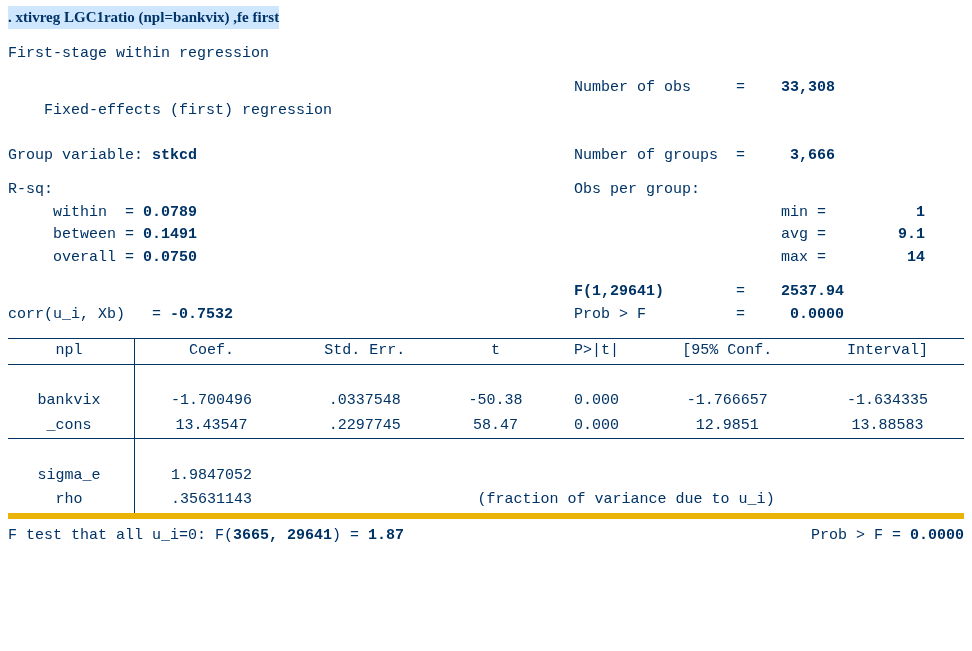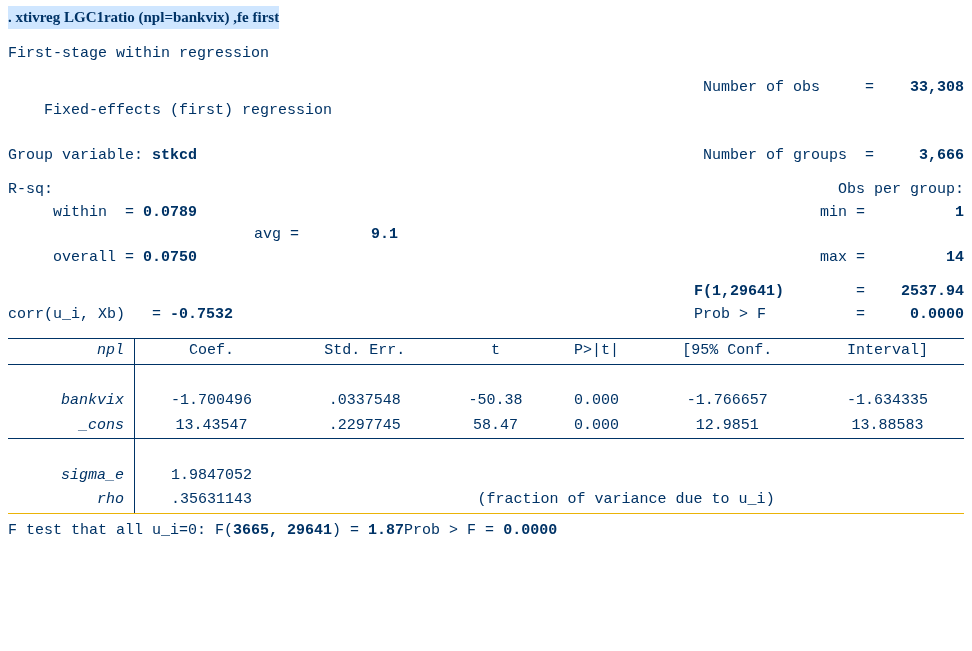--- a/index.html
+++ b/index.html
@@ -10,51 +10,49 @@
     background: #fff;
     padding: 6px 8px;
     margin: 0;
     width: 972px;
     box-sizing: border-box;
   }
   .cmd-line { background: #cfe6ff; display: inline-block; font-family: Liberation Serif, serif; }
   .b { font-weight: bold; }
   .row { display: flex; justify-content: space-between; }
   .left-col { white-space: pre; }
-  .right-block { white-space: pre; min-width: 390px; text-align: right; }
+  .right-block { white-space: pre; min-width: 390px; }
   .spacer { height: 12px; }
 
   .coef-table {
     border-collapse: collapse;
     margin-top: 12px;
     width: 100%;
   }
   .coef-table td, .coef-table th {
     padding: 1px 6px;
     font-family: "Courier New", monospace;
     font-size: 15px;
     font-weight: normal;
     text-align: center;
     white-space: pre;
   }
   .coef-table .lbl {
-    text-align: right;
     border-right: 1px solid #003366;
     padding-right: 10px;
     width: 110px;
-    font-style: italic;
   }
   .coef-table .hdr td, .coef-table .hdr th {
     border-top: 1px solid #003366;
     border-bottom: 1px solid #003366;
   }
   .coef-table .sep td { border-top: 1px solid #003366; }
-  .coef-table .bot td { border-bottom: 1px solid #eab308; }
+  .coef-table .bot td { border-bottom: 6px solid #eab308; }
   .note { text-align: left; padding-left: 16px; white-space: pre; }
-  .ftest { display: flex; margin-top: 6px; white-space: pre; }
+  .ftest { display: flex; justify-content: space-between; margin-top: 6px; white-space: pre; }
 </style>
 </head>
 <body>
 
 <div><span class="cmd-line b">. xtivreg  LGC1ratio   (npl=bankvix)  ,fe first</span></div>
 
 <div class="spacer"></div>
 
 <div>First-stage within regression</div>
 
@@ -75,20 +73,21 @@
 
 <div class="row">
   <div class="left-col">R-sq:</div>
   <div class="right-block">Obs per group:</div>
 </div>
 <div class="row">
   <div class="left-col"><span>     within  = </span><span class="b">0.0789</span></div>
   <div class="right-block">                       <span>min =</span>          <span class="b">1</span></div>
 </div>
 <div class="row">
+  <div class="left-col"><span>     between = </span><span class="b">0.1491</span></div>
   <div class="right-block">                       <span>avg =</span>        <span class="b">9.1</span></div>
 </div>
 <div class="row">
   <div class="left-col"><span>     overall = </span><span class="b">0.0750</span></div>
   <div class="right-block">                       <span>max =</span>         <span class="b">14</span></div>
 </div>
 
 <div class="spacer"></div>
 
 <div class="row">

